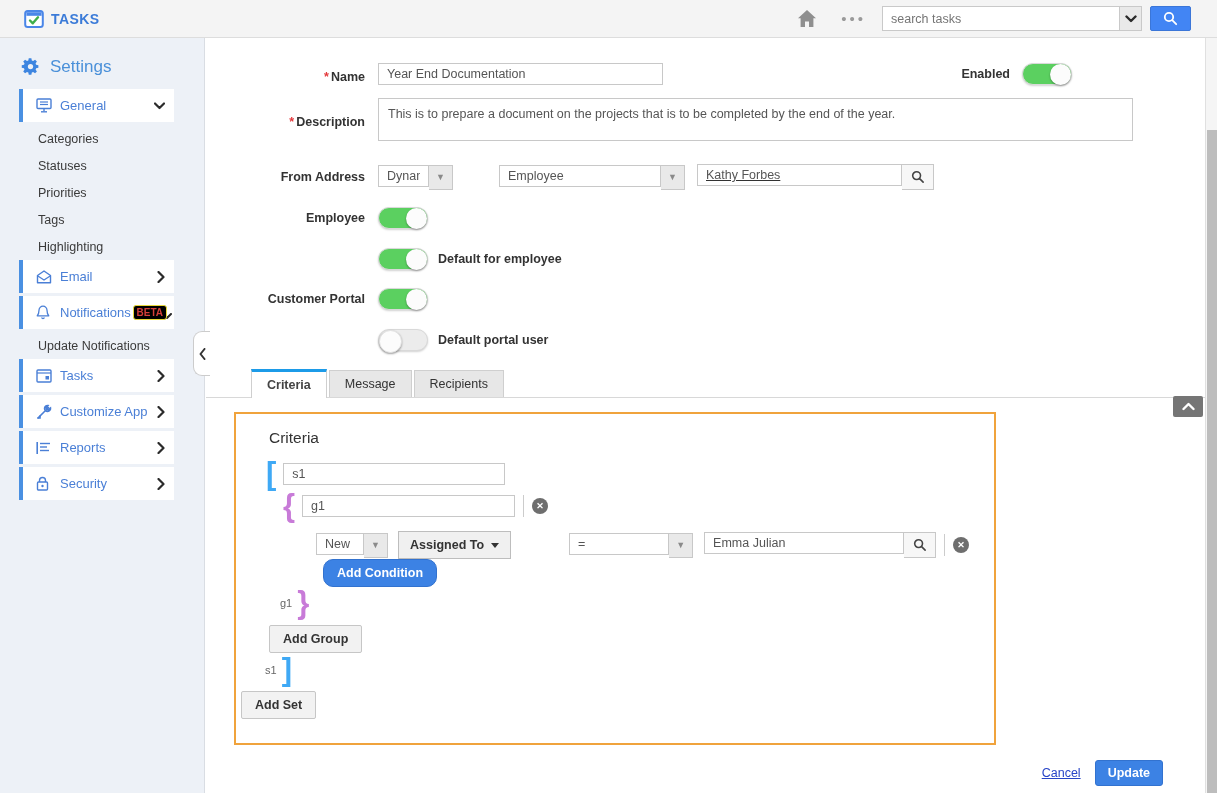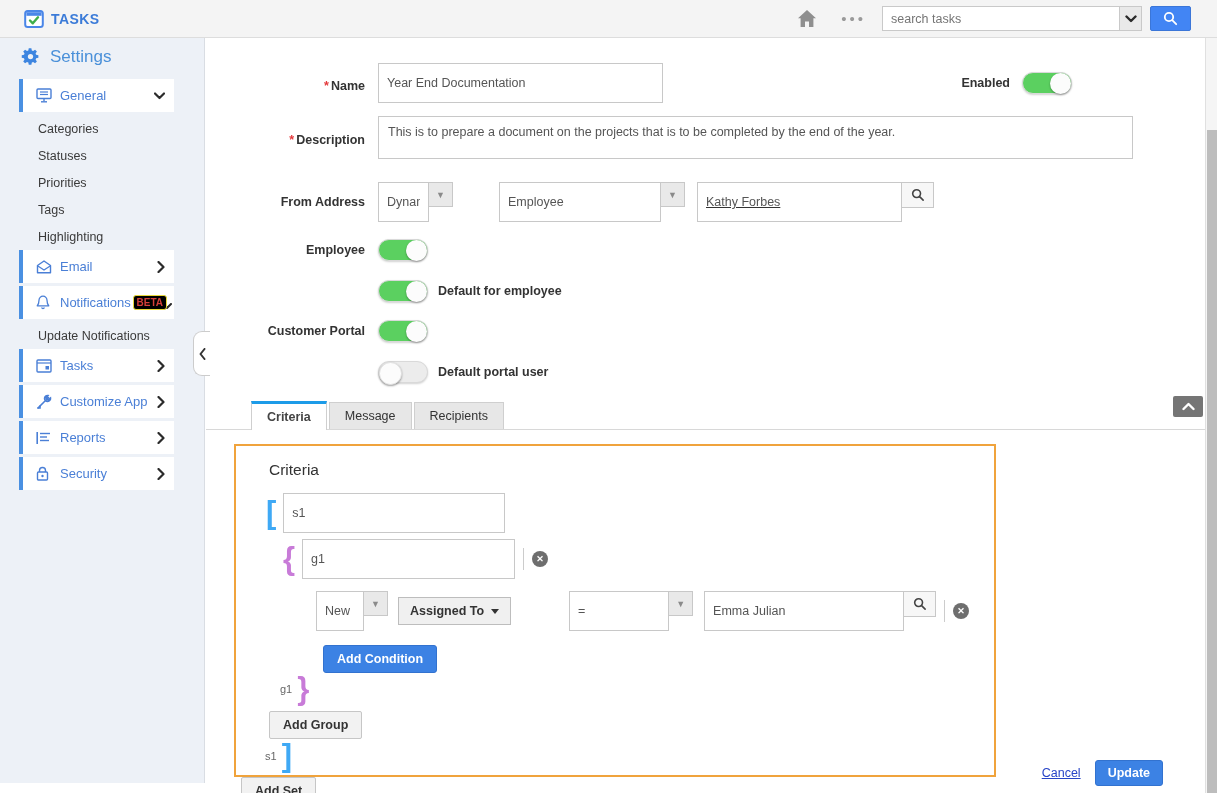--- a/index.html
+++ b/index.html
@@ -11,41 +11,41 @@
   .logo-wrap { display:flex; align-items:center; gap:7px; padding-left:24px; }
   .logo-title { color:#3b7bd8; font-weight:bold; font-size:14px; letter-spacing:.4px; }
   .topbar-right { margin-left:auto; display:flex; align-items:center; padding-right:26px; }
   .home-btn { margin-right:24px; cursor:pointer; display:flex; }
   .ellipsis { color:#9a9a9a; font-size:15px; letter-spacing:3px; margin-right:16px; cursor:pointer; }
   .search-input { width:237px; height:25px; border:1px solid #c9c9c9; border-right:none; padding:0 8px; font-size:12.5px; color:#555; outline:none; background:#fff; }
   .search-dd { width:23px; height:25px; background:#e9e9e9; border:1px solid #c9c9c9; display:flex; align-items:center; justify-content:center; cursor:pointer; }
   .search-btn { width:41px; height:25px; background:#4285f4; border:1px solid #3b76d8; border-radius:2px; margin-left:8px; display:flex; align-items:center; justify-content:center; cursor:pointer; }
 
   
-  .sidebar { position:absolute; top:28px; left:0; width:205px; height:755px; background:#edf1f7; border-right:1px solid #d9dde3; z-index:5; }
+  .sidebar { position:absolute; top:38px; left:0; width:205px; height:755px; background:#edf1f7; border-right:1px solid #d9dde3; z-index:5; }
   .settings-head { display:flex; align-items:center; gap:9px; padding:18px 0 12px 20px; }
   .settings-title { color:#4a90d9; font-size:17px; }
   .side-card { position:relative; margin:0 0 3px 19px; width:155px; height:33px; background:#fff; border-left:4px solid #4a90e2; display:flex; align-items:center; cursor:pointer; }
   .side-card .mi { width:16px; margin-left:13px; display:flex; }
   .side-card .lbl { color:#4a7fd6; font-size:13px; margin-left:8px; white-space:nowrap; }
   .side-card .chev { position:absolute; right:9px; display:flex; }
   .side-sub { height:27px; display:flex; align-items:center; padding-left:38px; font-size:12.5px; color:#3a3a3a; cursor:pointer; }
   .beta-badge { position:absolute; right:7px; background:#000000; border:1px solid #e8d83a; color:#d43f3a; font-size:10px; font-weight:bold; padding:1px 3px; border-radius:3px; z-index:2; }
   .beta-chev { position:absolute; right:2px; top:17px; z-index:1; display:flex; }
 
   
   .collapse-handle { position:absolute; left:193px; top:331px; width:17px; height:45px; background:#fff; border:1px solid #ccc; border-right:none; border-radius:9px 0 0 9px; z-index:8; display:flex; align-items:center; justify-content:center; cursor:pointer; }
 
   
   .main { position:absolute; top:38px; left:206px; width:999px; height:755px; background:#fff; }
   .form-area { padding-top:25px; }
   .frow { display:flex; align-items:center; }
   .flabel { width:172px; text-align:right; padding-right:13px; font-weight:bold; font-size:12.5px; color:#333; padding-top:5px; }
   .req { color:#e4393c; margin-right:2px; }
-  input.txt { border:1px solid #c8c8c8; height:40px; padding:0 8px; font-size:12.5px; color:#555; font-family:"Liberation Sans",sans-serif; outline:none; }
+  input.txt { border:1px solid #c8c8c8; height:22px; padding:0 8px; font-size:12.5px; color:#555; font-family:"Liberation Sans",sans-serif; outline:none; }
   .name-input { width:285px; }
   .enabled-group { margin-left:auto; margin-right:133px; display:flex; align-items:center; gap:12px; }
   .bold-lab { font-weight:bold; font-size:12.5px; color:#333; }
   textarea.desc { width:755px; height:43px; border:1px solid #c8c8c8; resize:none; font-family:"Liberation Sans",sans-serif; font-size:12.5px; color:#555; padding:8px 9px; outline:none; }
   .combo { display:flex; }
   .combo .cbtn { width:24px; height:25px; background:#e9e9e9; border:1px solid #c8c8c8; border-left:none; display:flex; align-items:center; justify-content:center; cursor:pointer; color:#8a8a8a; font-size:9px; }
   .sq-btn { width:32px; height:26px; background:#f7f7f7; border:1px solid #c8c8c8; border-left:none; display:flex; align-items:center; justify-content:center; cursor:pointer; }
 
   
   .toggle { position:relative; width:50px; height:22px; border-radius:12px; background:#ececec; border:1px solid #d9d9d9; box-shadow:0 1px 2px rgba(0,0,0,.18); cursor:pointer; flex:0 0 auto; }
@@ -72,21 +72,21 @@
   .set-row input { margin-left:7px; width:222px; }
   .grp-row { display:flex; align-items:center; margin:6px 0 0 47px; }
   .grp-row input { margin-left:7px; width:213px; }
   .vdiv { width:1px; height:22px; background:#ccc; margin:0 8px; }
   .x-circle { width:16px; height:16px; border-radius:50%; background:#6e6e6e; color:#fff; font-size:9px; font-weight:bold; display:flex; align-items:center; justify-content:center; cursor:pointer; }
   .cond-row { display:flex; align-items:center; margin:12px 0 0 80px; }
   .field-btn { height:28px; padding:0 11px; background:#f0f0f0; border:1px solid #bdbdbd; font-weight:bold; font-size:12.5px; color:#333; display:flex; align-items:center; gap:7px; cursor:pointer; margin-left:10px; }
   .caret { width:0; height:0; border-left:4px solid transparent; border-right:4px solid transparent; border-top:5px solid #333; }
   .btn-blue { background:#3c82e4; color:#fff; font-weight:bold; font-size:12.5px; border:1px solid #3272cf; border-radius:3px; height:28px; padding:0 13px; cursor:pointer; font-family:"Liberation Sans",sans-serif; }
   .btn-gray { background:#f2f2f2; color:#333; font-weight:bold; font-size:12.5px; border:1px solid #c6c6c6; border-radius:2px; height:28px; padding:0 13px; cursor:pointer; font-family:"Liberation Sans",sans-serif; }
-  .addcond { margin:14px 0 0 87px; }
+  .addcond { margin:0 0 0 87px;border-radius:10px; }
   .close-row { display:flex; align-items:center; margin-left:44px; margin-top:3px; }
   .close-row.set { margin-left:29px; margin-top:4px; }
   .close-lab { font-size:11px; color:#666; margin-right:5px; }
   .addgroup { margin:9px 0 0 33px; }
   .addset { margin:8px 0 0 5px; }
 
   
   .footer { position:absolute; right:42px; bottom:7px; display:flex; align-items:center; gap:14px; }
   .cancel-link { color:#2744c7; font-size:12.5px; text-decoration:underline; cursor:pointer; }
   .update-btn { height:26px; padding:0 12px; }

